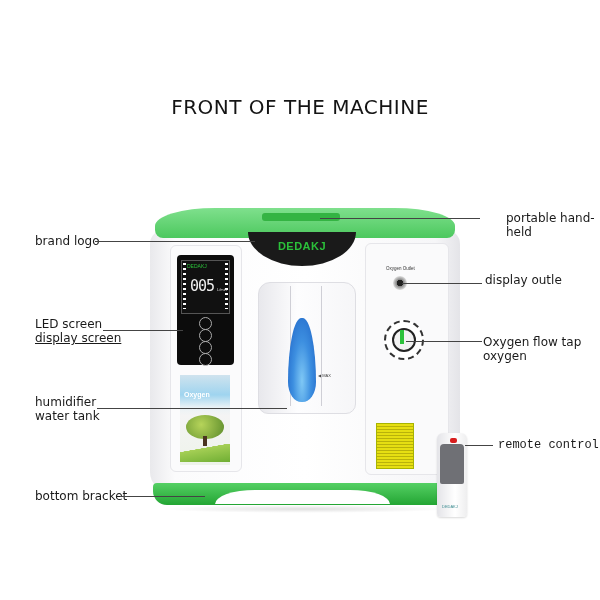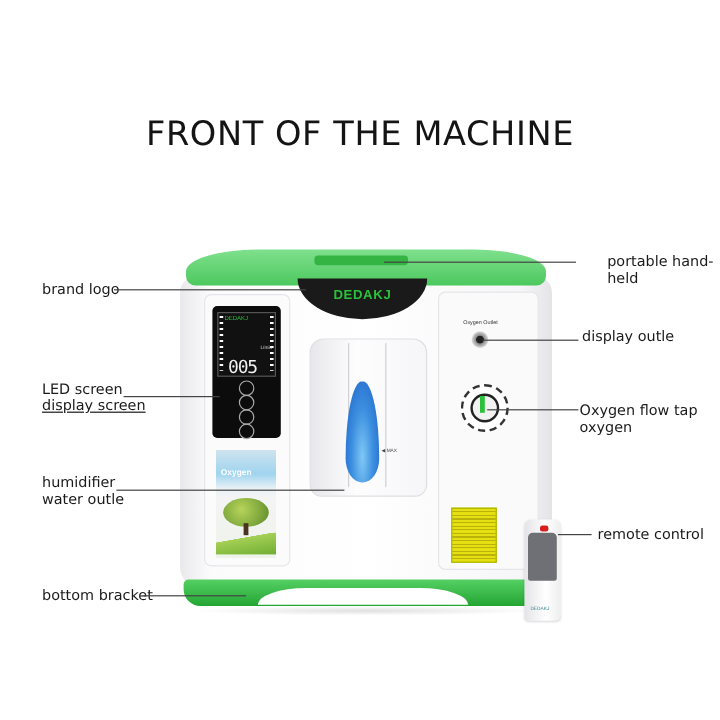--- a/index.html
+++ b/index.html
@@ -2,21 +2,21 @@
 <html><head>
   <meta charset="utf-8">
   <style>
     html, body { margin: 0; padding: 0; }
     body {
       width: 600px; height: 600px; background: #ffffff; position: relative; overflow: hidden;
       font-family: "Liberation Sans", "DejaVu Sans", sans-serif; color: #222;
     }
     .title {
       position: absolute; left: 0; top: 95px; width: 600px; text-align: center;
-      font-size: 28px; letter-spacing: 0.5px; color: #141414; font-family: "DejaVu Sans", sans-serif;
+      font-size: 20px; letter-spacing: 0.5px; color: #141414; font-family: "DejaVu Sans", sans-serif;
       font-weight: normal;
     }
     .label {
       position: absolute; font-size: 12px; line-height: 14px; color: #1a1a1a;
       font-family: "DejaVu Sans", sans-serif;
     }
     .leader { position: absolute; height: 1px; background: #444; }
 
     
     .machine { position: absolute; left: 0; top: 0; width: 600px; height: 592px; }
@@ -43,21 +43,21 @@
       position: absolute; left: 170px; top: 245px; width: 70px; height: 225px;
       border: 1px solid #e6e6ea; border-radius: 6px; background: #fbfbfc;
     }
     .display {
       position: absolute; left: 177px; top: 255px; width: 57px; height: 110px; background: #0c0c0c; border-radius: 4px;
     }
     .lcd {
       position: absolute; left: 4px; top: 5px; width: 47px; height: 52px; border: 1px solid #555; background: #111;
     }
     .lcd-brand { position: absolute; left: 5px; top: 2px; font-size: 5px; color: #2bc13a; }
-    .lcd-digits { position: absolute; left: 8px; top: 16px; font-size: 15px; color: #f0f0f0; font-family: "DejaVu Sans Mono", monospace; letter-spacing: -1px; margin-top: 20px; }
+    .lcd-digits { position: absolute; left: 8px; top: 16px; font-size: 15px; color: #f0f0f0; font-family: "DejaVu Sans Mono", monospace; letter-spacing: -1px; }
     .lcd-unit { position: absolute; left: 35px; top: 26px; font-size: 4px; color: #ddd; }
     .lcd-dots { position: absolute; left: 1px; top: 2px; width: 3px; height: 46px;
       background: repeating-linear-gradient(#fff 0 2px, transparent 2px 5px); }
     .lcd-dots.r { left: auto; right: 1px; }
     .btn {
       position: absolute; left: 22px; width: 11px; height: 11px; border: 1px solid #aaa; border-radius: 50%;
     }
     .water-sticker {
       position: absolute; left: 180px; top: 375px; width: 50px; height: 90px;
       background: linear-gradient(#cfe3ee 0%, #9fd4ef 22%, #eaf2f5 36%, #f4f4f4 45%, #eef3ea 100%);
@@ -196,29 +196,29 @@
 </div>
 
 <div class="label" style="left:35px; top:234px;">brand logo</div>
 <div class="leader" style="left:95px; top:241px; width:160px;"></div>
 
 <div class="label" style="left:35px; top:317px;">LED screen</div>
 <div class="label" style="left:35px; top:331px;text-decoration:underline;">display screen</div>
 <div class="leader" style="left:103px; top:330px; width:80px;"></div>
 
 <div class="label" style="left:35px; top:395px;">humidifier</div>
-<div class="label" style="left:35px; top:409px;">water outle</div>
+<div class="label" style="left:35px; top:409px;">water tank</div>
 <div class="leader" style="left:97px; top:408px; width:190px;"></div>
 
 <div class="label" style="left:35px; top:489px;">bottom bracket</div>
 <div class="leader" style="left:120px; top:496px; width:85px;"></div>
 
 <div class="leader" style="left:320px; top:218px; width:160px;"></div>
 <div class="label" style="left:483px; top:211px;margin-left:23px;">portable hand-held</div>
 
 <div class="leader" style="left:402px; top:283px; width:80px;"></div>
 <div class="label" style="left:485px; top:273px;">display outle</div>
 
 <div class="leader" style="left:406px; top:341px; width:76px;"></div>
 <div class="label" style="left:483px; top:335px;">Oxygen flow tap oxygen</div>
 
 <div class="leader" style="left:465px; top:445px; width:28px;"></div>
-<div class="label" style="left:498px; top:438px;">remote control</div>
+<div class="label" style="left:498px; top:438px;font-family:Liberation Mono, monospace;">remote control</div>
 
 </body></html>

